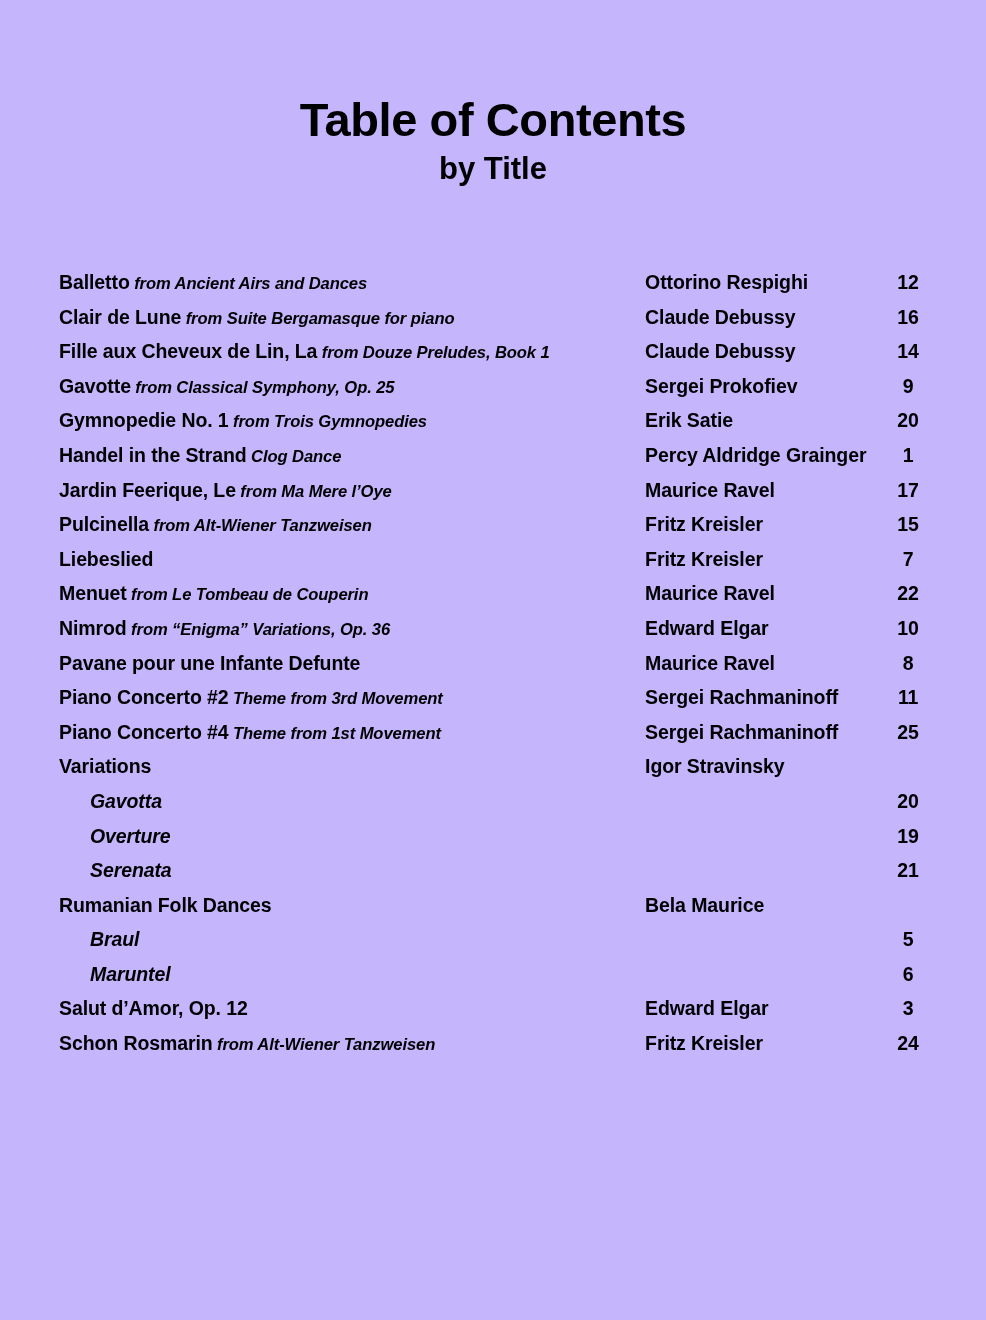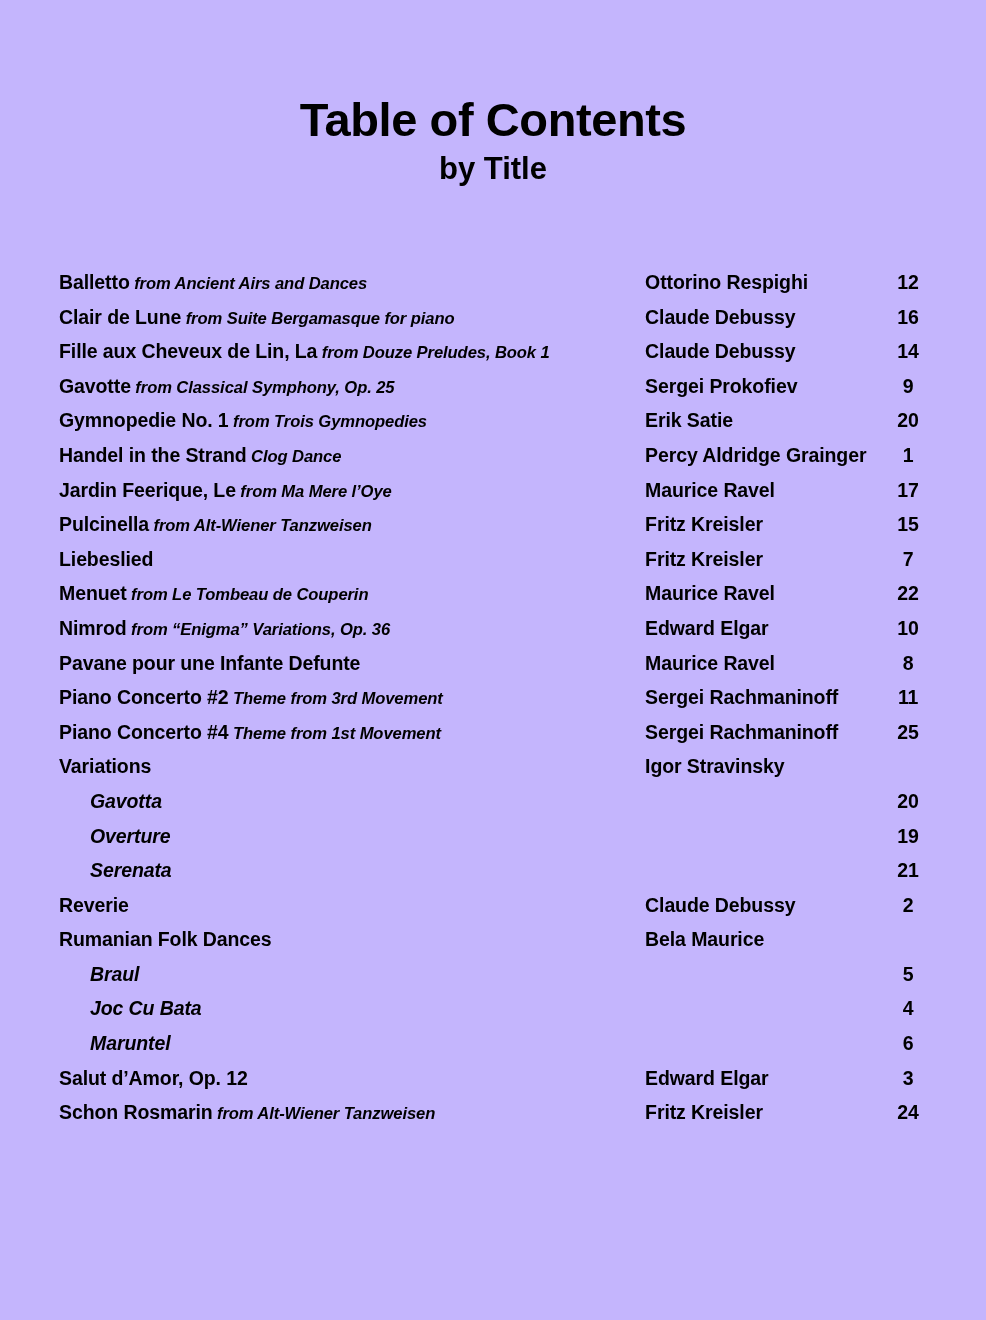--- a/index.html
+++ b/index.html
@@ -200,40 +200,30 @@
           <td class="col-title"><span class="t-movement">Overture</span></td>
           <td class="col-composer"><span class="composer"></span></td>
           <td class="col-page"><span class="pageno">19</span></td>
         </tr>
         <tr class="row-movement">
           <td class="col-title"><span class="t-movement">Serenata</span></td>
           <td class="col-composer"><span class="composer"></span></td>
           <td class="col-page"><span class="pageno">21</span></td>
         </tr>
         <tr>
-          <td class="col-title"><span class="t-main">Reverie</span></td>
-          <td class="col-composer"><span class="composer">Claude Debussy</span></td>
-          <td class="col-page"><span class="pageno">2</span></td>
-        </tr>
-        <tr>
           <td class="col-title"><span class="t-main">Rumanian Folk Dances</span></td>
           <td class="col-composer"><span class="composer">Bela Maurice</span></td>
           <td class="col-page"><span class="pageno"></span></td>
         </tr>
         <tr class="row-movement">
           <td class="col-title"><span class="t-movement">Braul</span></td>
           <td class="col-composer"><span class="composer"></span></td>
           <td class="col-page"><span class="pageno">5</span></td>
         </tr>
         <tr class="row-movement">
-          <td class="col-title"><span class="t-movement">Joc Cu Bata</span></td>
-          <td class="col-composer"><span class="composer"></span></td>
-          <td class="col-page"><span class="pageno">4</span></td>
-        </tr>
-        <tr class="row-movement">
           <td class="col-title"><span class="t-movement">Maruntel</span></td>
           <td class="col-composer"><span class="composer"></span></td>
           <td class="col-page"><span class="pageno">6</span></td>
         </tr>
         <tr>
           <td class="col-title"><span class="t-main">Salut d’Amor, Op. 12</span></td>
           <td class="col-composer"><span class="composer">Edward Elgar</span></td>
           <td class="col-page"><span class="pageno">3</span></td>
         </tr>
         <tr>

